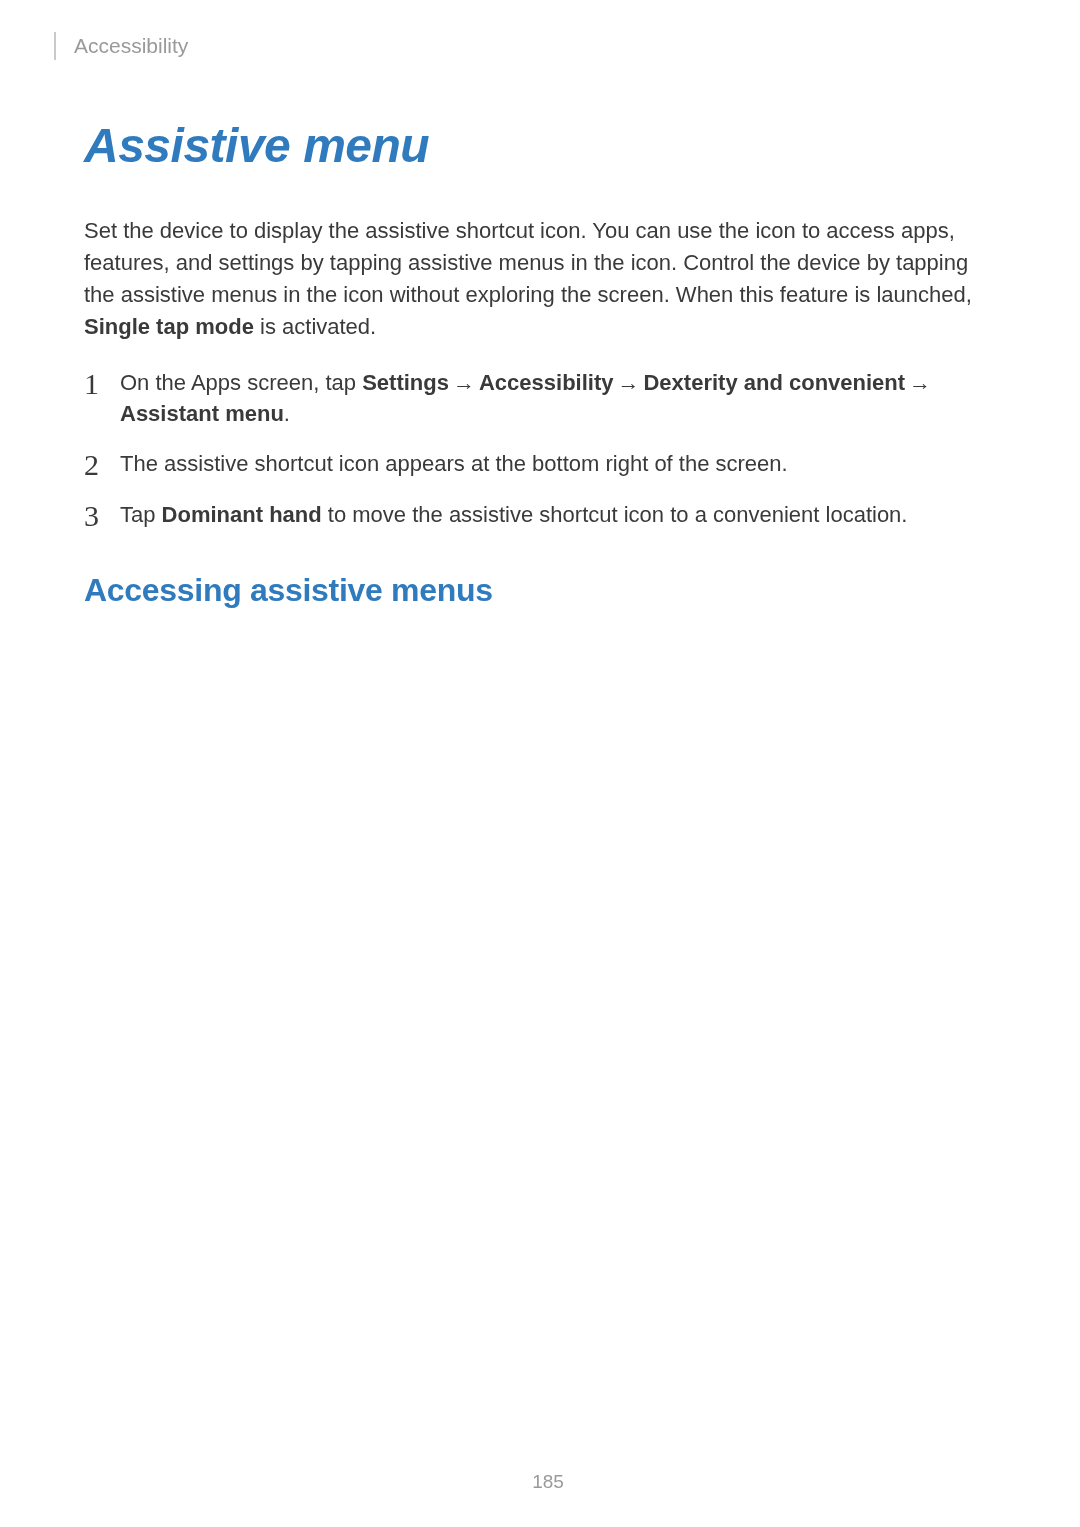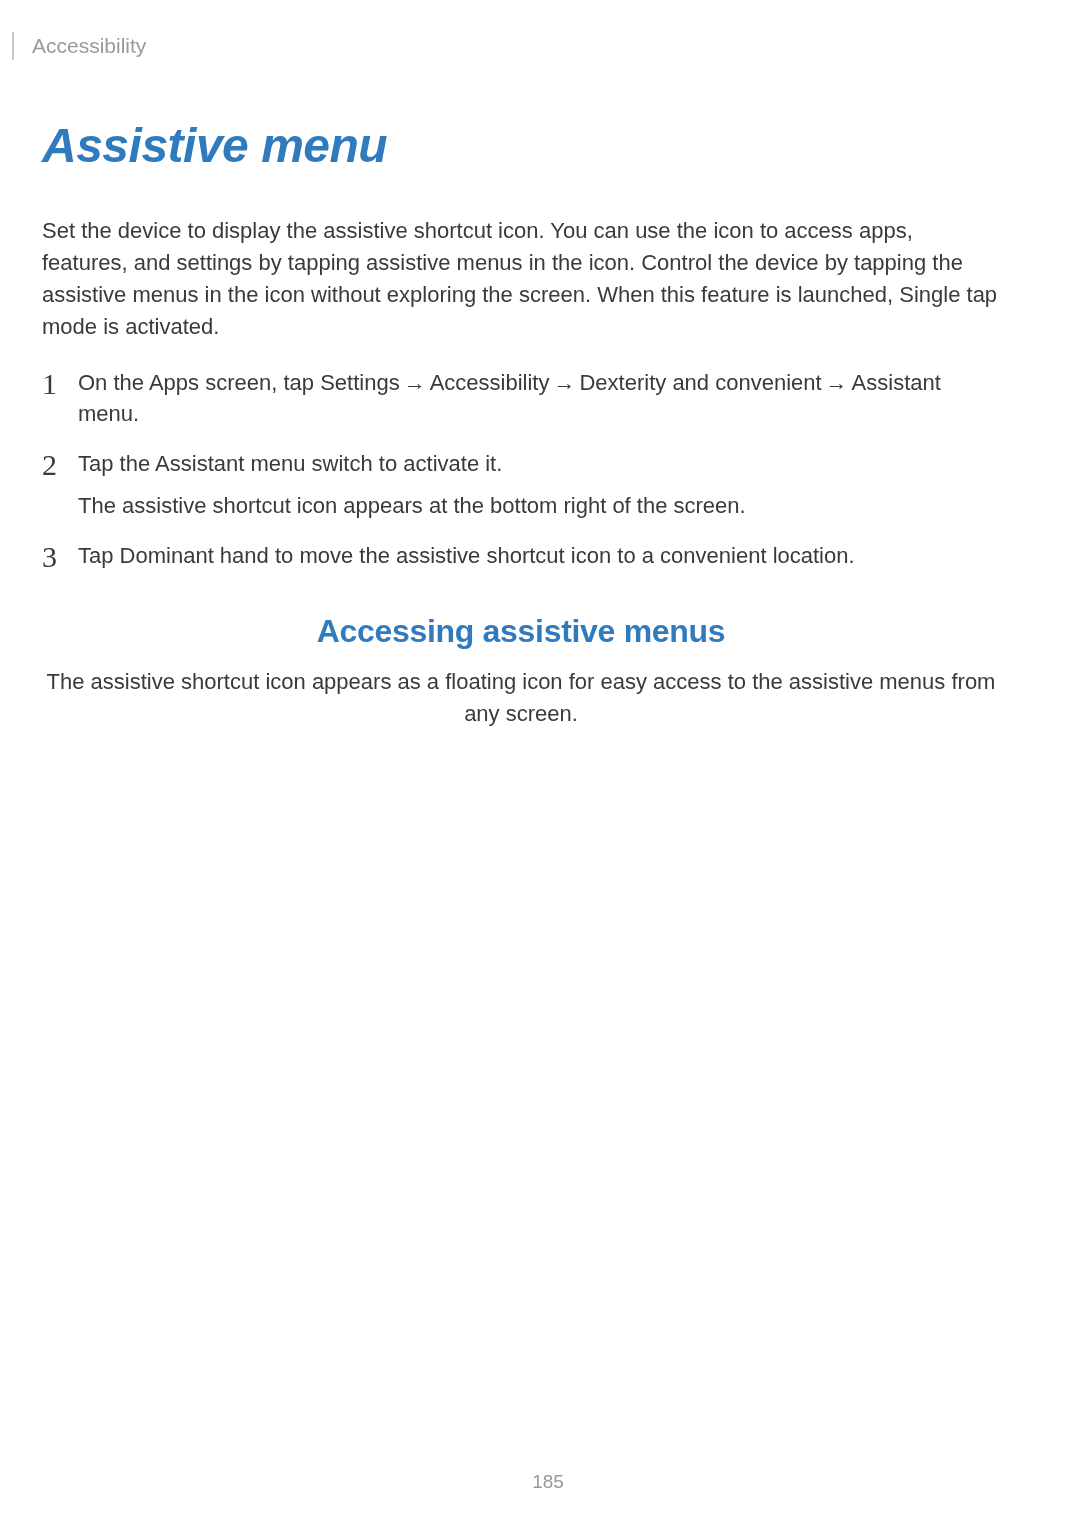--- a/index.html
+++ b/index.html
@@ -9,21 +9,21 @@
     }
     body {
       width: 1080px;
       height: 1527px;
       background: #ffffff;
       font-family: -apple-system, BlinkMacSystemFont, "Segoe UI", Arial, sans-serif;
       position: relative;
       color: #333;
     }
     .page {
-      padding: 32px 80px 0 42px;
+      padding: 32px 80px 0 84px;
     }
     .header-bar {
       display: flex;
       align-items: center;
       margin-bottom: 58px;
     }
     .header-divider {
       width: 2px;
       height: 28px;
       background: #c9c9c9;
@@ -80,29 +80,28 @@
       color: #3a3a3a;
       line-height: 1.45;
     }
     .step-body p {
       margin-bottom: 10px;
     }
     .step-body p:last-child {
       margin-bottom: 0;
     }
     .bold {
-      font-weight: 400;
+      font-weight: 700;
     }
     .arrow {
       display: inline-block;
       margin: 0 4px;
     }
     .section2 {
       margin-top: 40px;
-      text-align: center;
     }
     .page-number {
       position: absolute;
       bottom: 34px;
       left: 16px;
       right: 0;
       text-align: center;
       font-size: 19px;
       color: #9a9a9a;
     }
@@ -131,38 +130,34 @@
       <div class="step-body">
         <p>
           <span>On the Apps screen, tap </span><span class="bold">Settings</span><span class="arrow">→</span><span class="bold">Accessibility</span><span class="arrow">→</span><span class="bold">Dexterity and convenient</span><span class="arrow">→</span><span class="bold">Assistant menu</span><span>.</span>
         </p>
       </div>
     </div>
 
     <div class="step">
       <div class="step-num">2</div>
       <div class="step-body">
-        <p>
-          <span>Tap the </span><span class="bold">Assistant menu</span><span> switch to activate it.</span>
-        </p>
         <p>The assistive shortcut icon appears at the bottom right of the screen.</p>
       </div>
     </div>
 
     <div class="step">
       <div class="step-num">3</div>
       <div class="step-body">
         <p>
           <span>Tap </span><span class="bold">Dominant hand</span><span> to move the assistive shortcut icon to a convenient location.</span>
         </p>
       </div>
     </div>
 
   </div>
 
   <div class="section2">
     <h2 class="h2">Accessing assistive menus</h2>
-    <p class="body-text">The assistive shortcut icon appears as a floating icon for easy access to the assistive menus from any screen.</p>
   </div>
 
 </div>
 
 <div class="page-number">185</div>
 
 </body></html>

